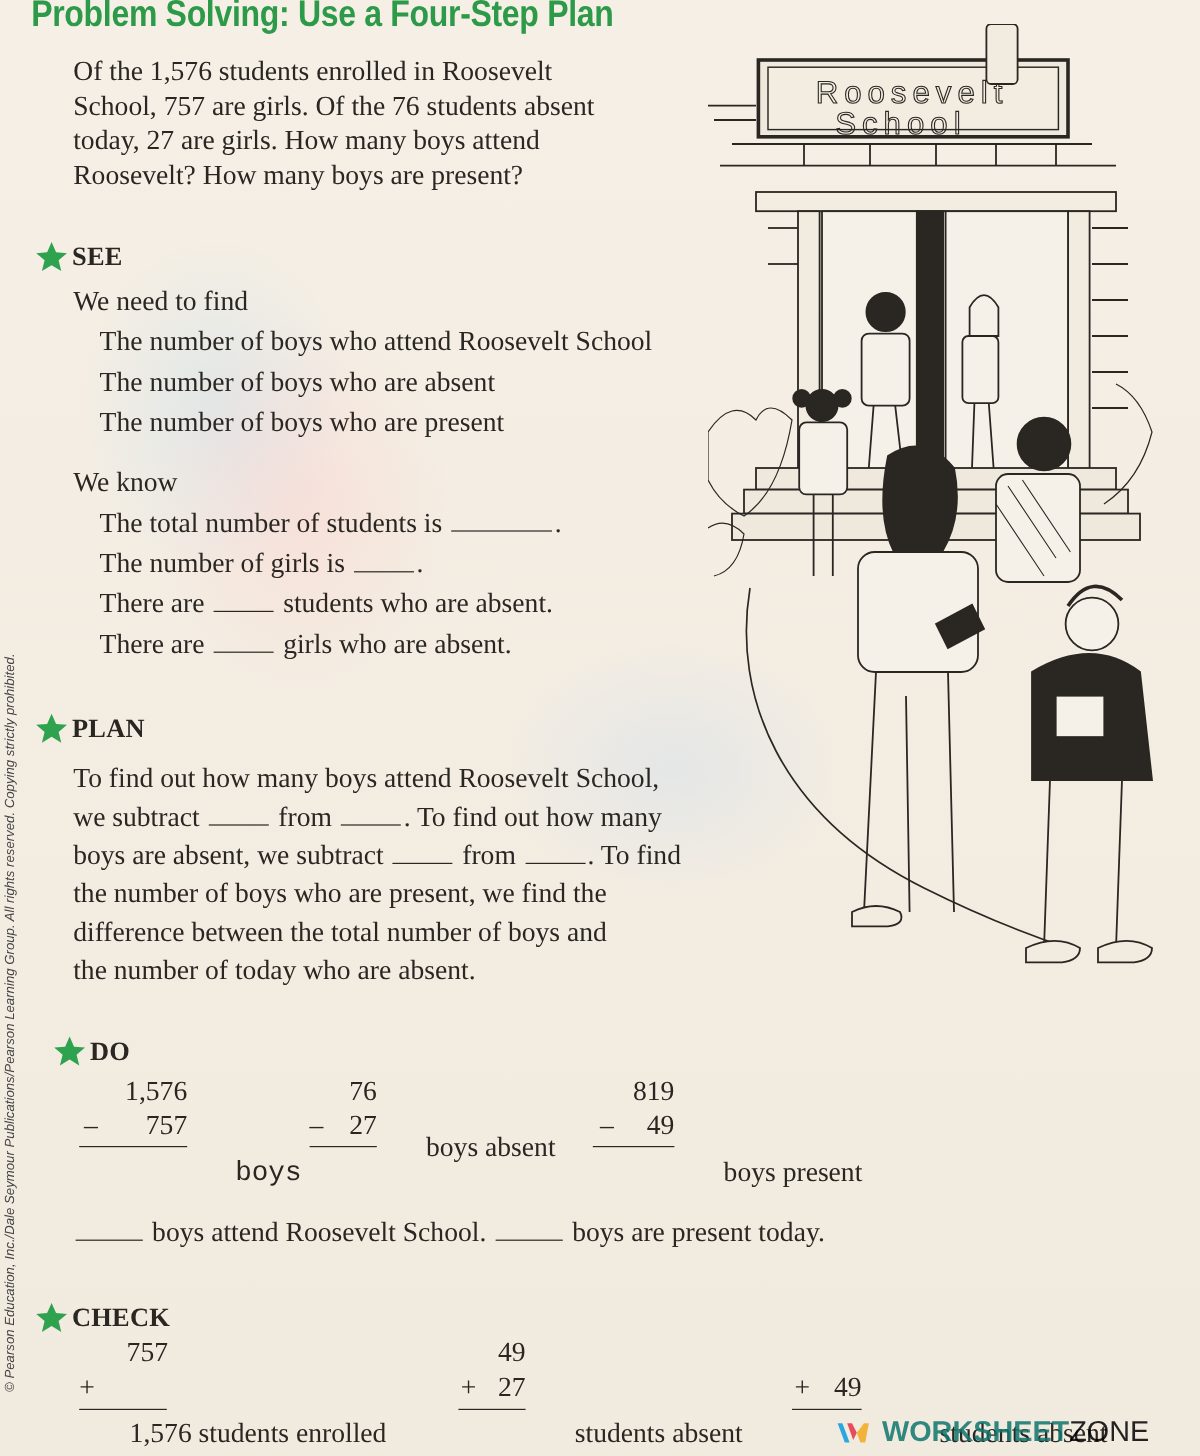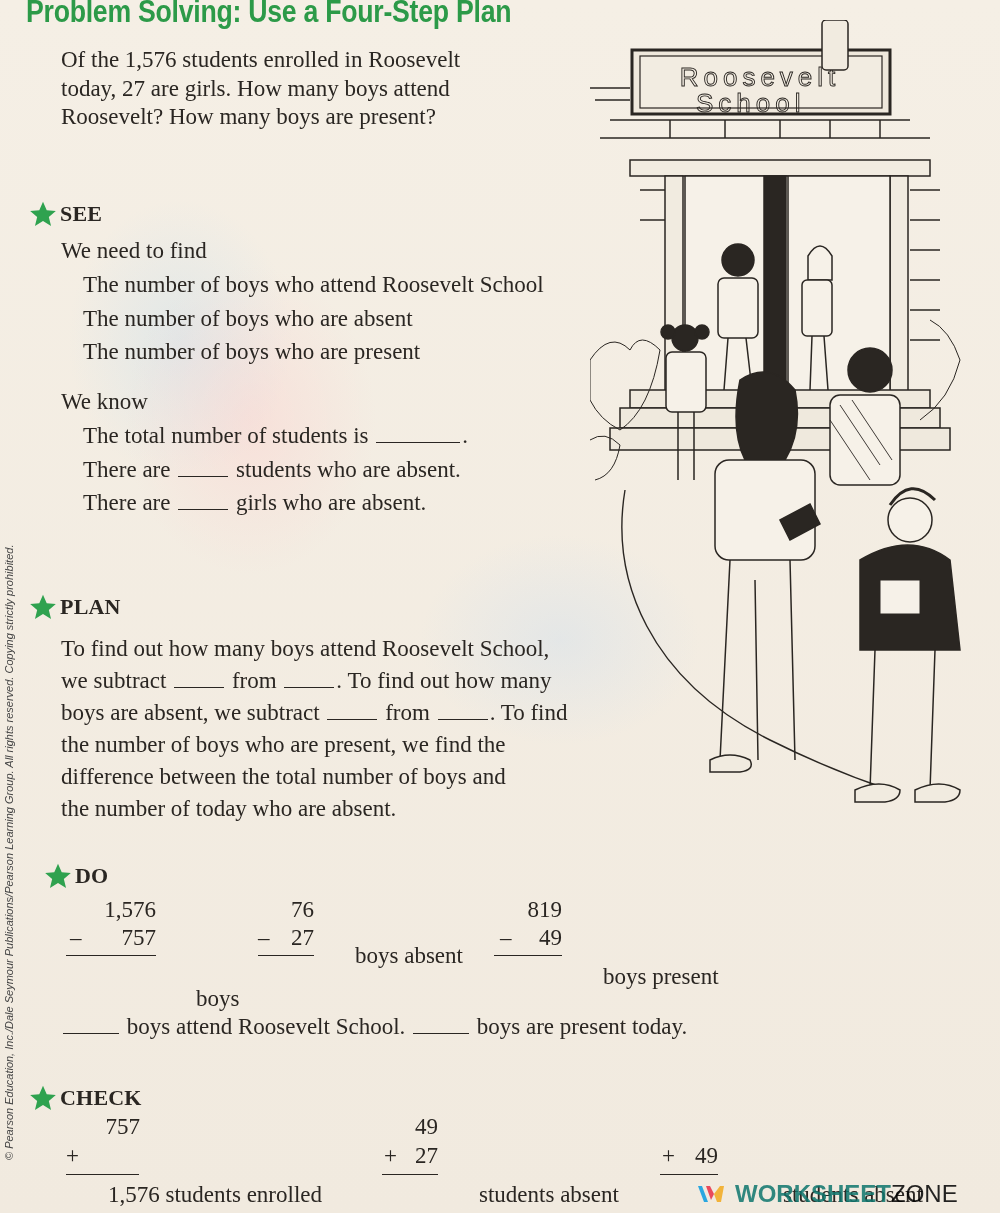--- a/index.html
+++ b/index.html
@@ -43,20 +43,21 @@
     .wm-blue { color: #0f766e; }
     .wm-yel { color: #000000; font-weight: normal; }
   </style>
 </head>
 <body>
 
 <div class="abs title">Problem Solving: Use a Four-Step Plan</div>
 
 <div class="abs body-text" style="left:26px; top:46px;">
   <div>Of the 1,576 students enrolled in Roosevelt</div>
+  <div>School, 757 are girls. Of the 76 students absent</div>
   <div>today, 27 are girls. How many boys attend</div>
   <div>Roosevelt? How many boys are present?</div>
 </div>
 
 <div class="abs heading" style="left:28px; top:200px;justify-content:space-between;">
   <svg class="star" viewBox="0 0 24 24">
       <path d="M12 1.5l3.2 7.3 7.8.6-6 5.1 1.9 7.7L12 18l-6.9 4.2 1.9-7.7-6-5.1 7.8-.6z" fill="#2fa24f"></path>
     </svg>
   <span>SEE</span>
 </div>
@@ -67,20 +68,24 @@
   <div style="height:33.5px">The number of boys who are present</div>
 </div>
 
 <div class="abs body-text" style="left:26px; top:388px;">We know</div>
 <div class="abs body-text" style="left:48px; top:422px;">
   <div style="height:33.5px">
     <span>The total number of students is</span>
     <span class="blank" style="width:84px"></span><span>.</span>
   </div>
   <div style="height:33.5px">
+    <span>The number of girls is</span>
+    <span class="blank" style="width:50px"></span><span>.</span>
+  </div>
+  <div style="height:33.5px">
     <span>There are</span>
     <span class="blank" style="width:50px"></span>
     <span>students who are absent.</span>
   </div>
   <div style="height:33.5px">
     <span>There are</span>
     <span class="blank" style="width:50px"></span>
     <span>girls who are absent.</span>
   </div>
 </div>
@@ -114,21 +119,21 @@
   <svg class="star" viewBox="0 0 24 24">
       <path d="M12 1.5l3.2 7.3 7.8.6-6 5.1 1.9 7.7L12 18l-6.9 4.2 1.9-7.7-6-5.1 7.8-.6z" fill="#2fa24f"></path>
     </svg>
   <span>DO</span>
 </div>
 
 <div class="abs num" style="left:70px; top:897px; width:86px;">1,576</div>
 <div class="abs num" style="left:70px; top:925px; width:14px; text-align:left;">–</div>
 <div class="abs num" style="left:90px; top:925px; width:66px;">757</div>
 <div class="rule" style="left:66px; top:955px; width:90px;"></div>
-<div class="abs body-text" style="left:161px; top:985px;">boys</div>
+<div class="abs body-text" style="left:161px; top:963px;font-family:Liberation Mono, monospace;">boys</div>
 
 <div class="abs num" style="left:250px; top:897px; width:64px;">76</div>
 <div class="abs num" style="left:258px; top:925px; width:14px; text-align:left;">–</div>
 <div class="abs num" style="left:272px; top:925px; width:42px;">27</div>
 <div class="rule" style="left:258px; top:955px; width:56px;"></div>
 <div class="abs body-text" style="left:320px; top:942px;">boys absent</div>
 
 <div class="abs num" style="left:500px; top:897px; width:62px;">819</div>
 <div class="abs num" style="left:500px; top:925px; width:14px; text-align:left;">–</div>
 <div class="abs num" style="left:516px; top:925px; width:46px;">49</div>

